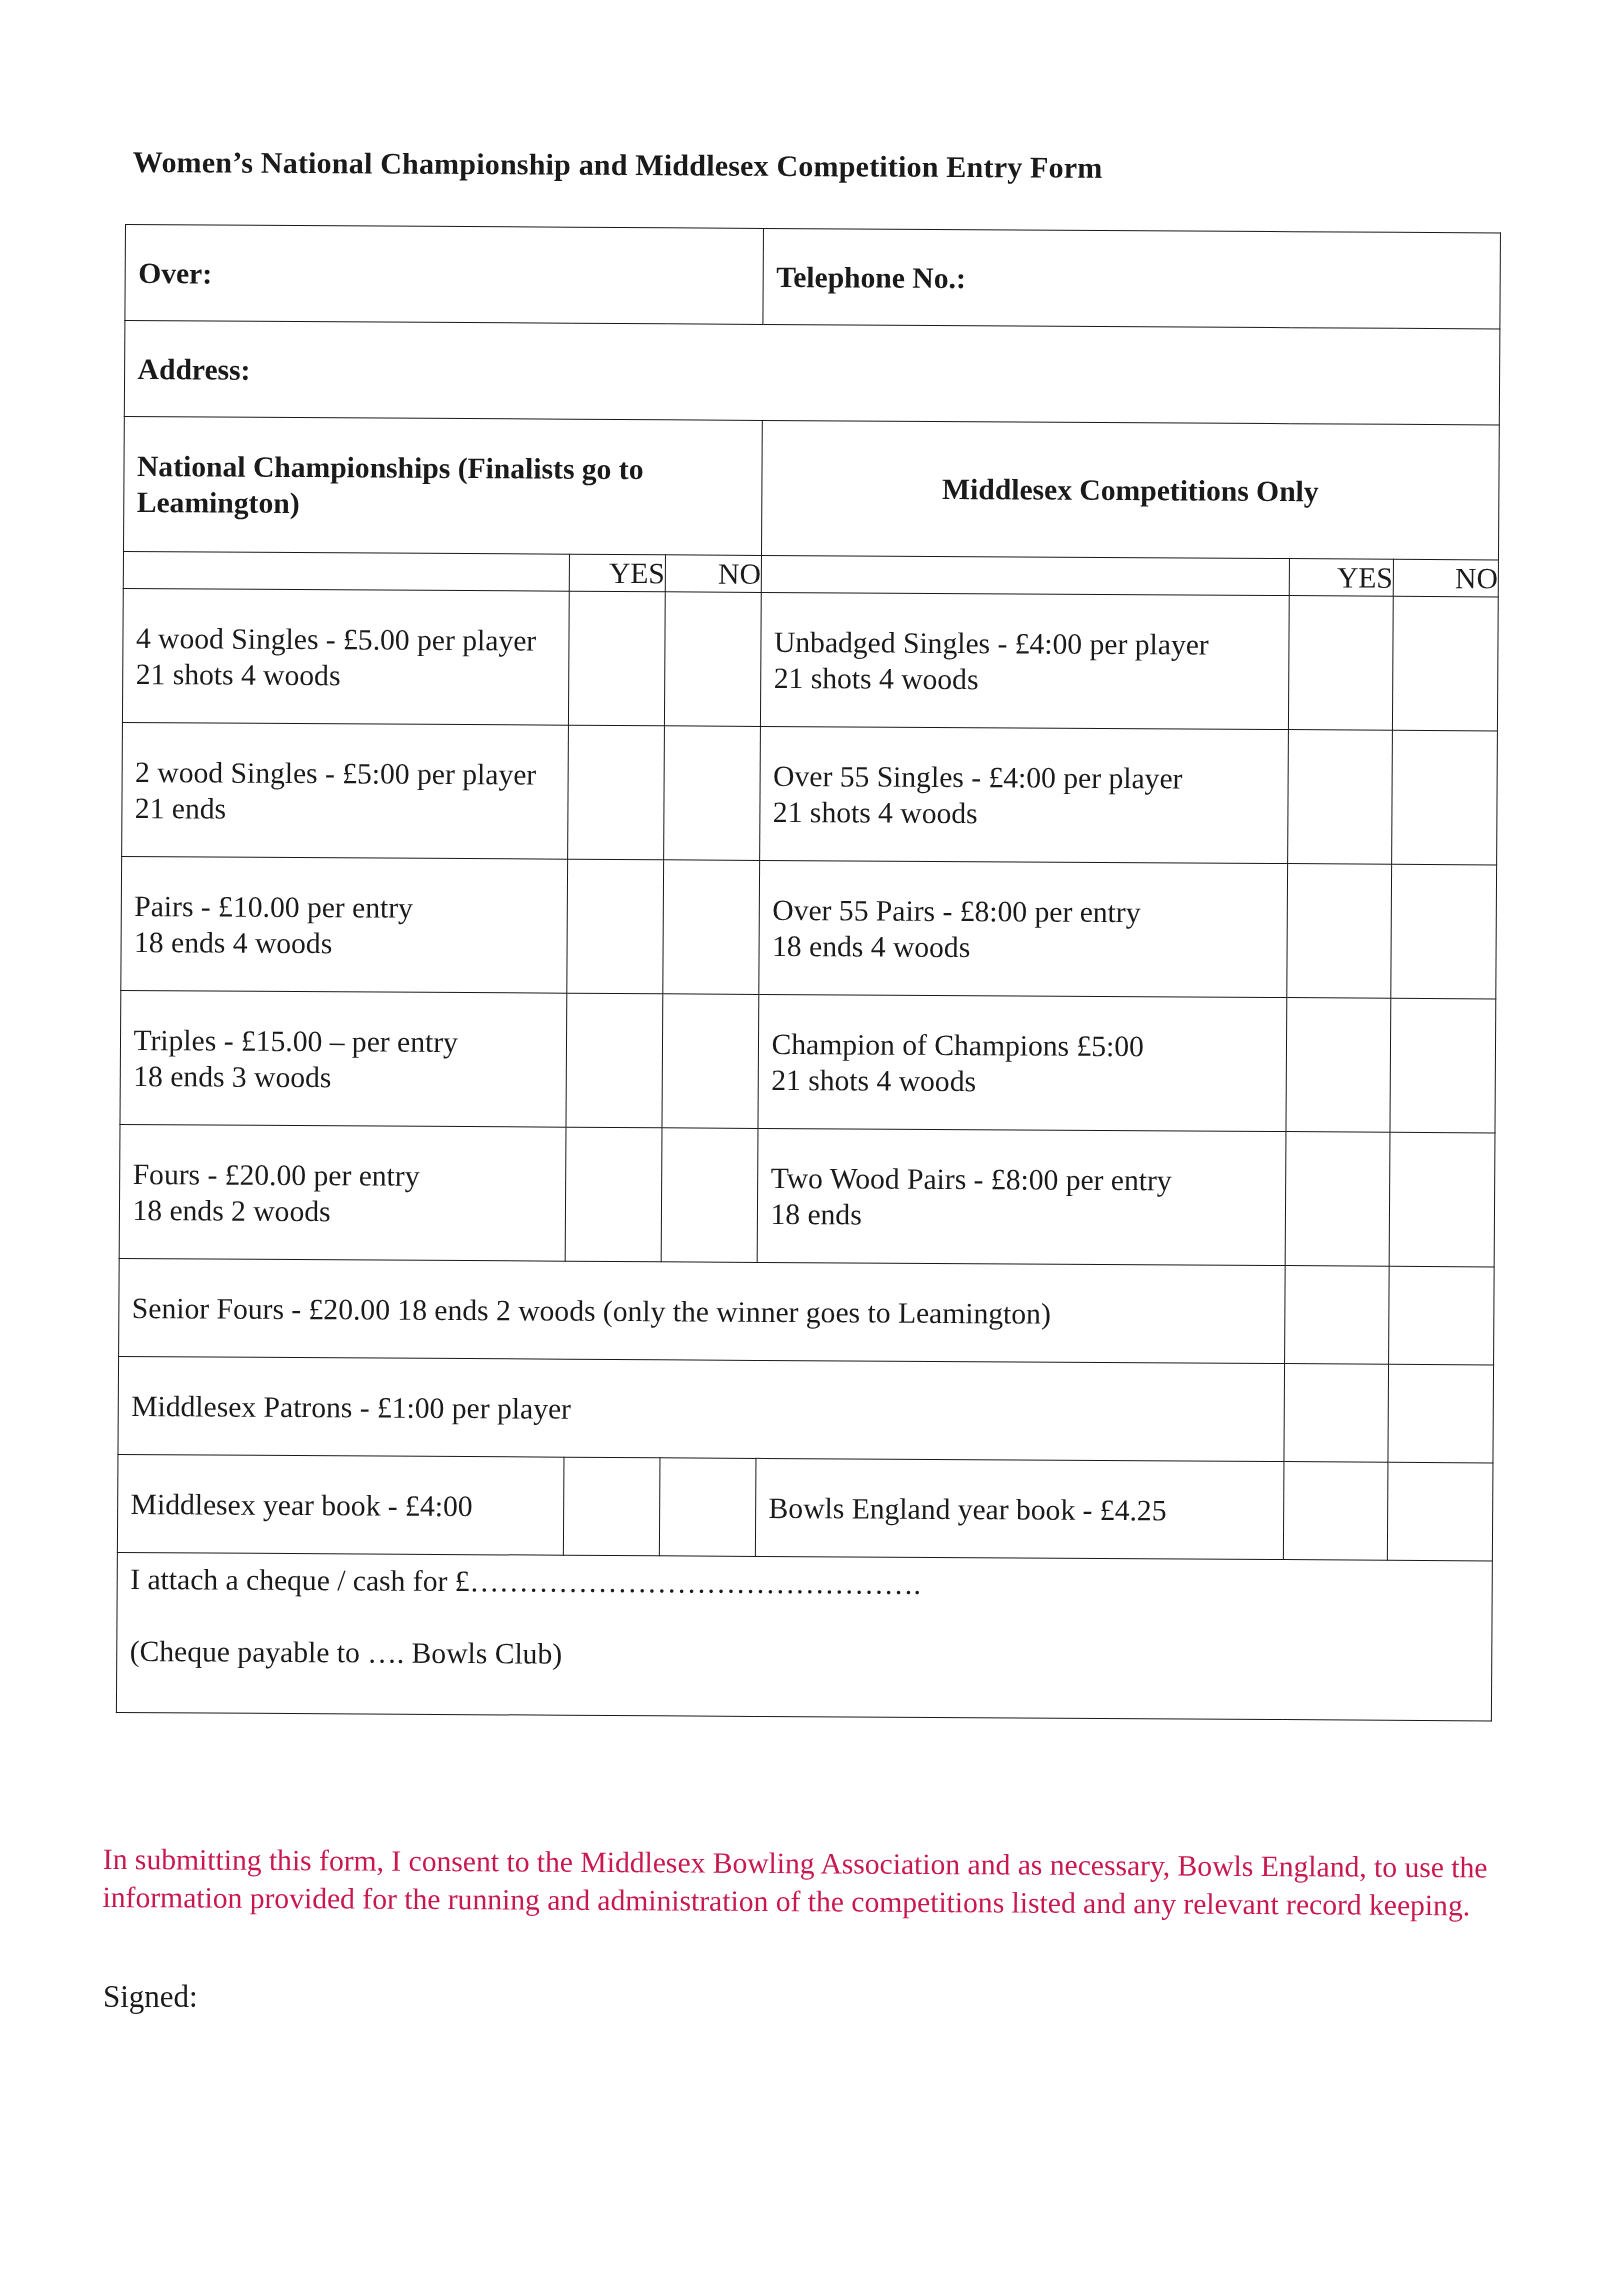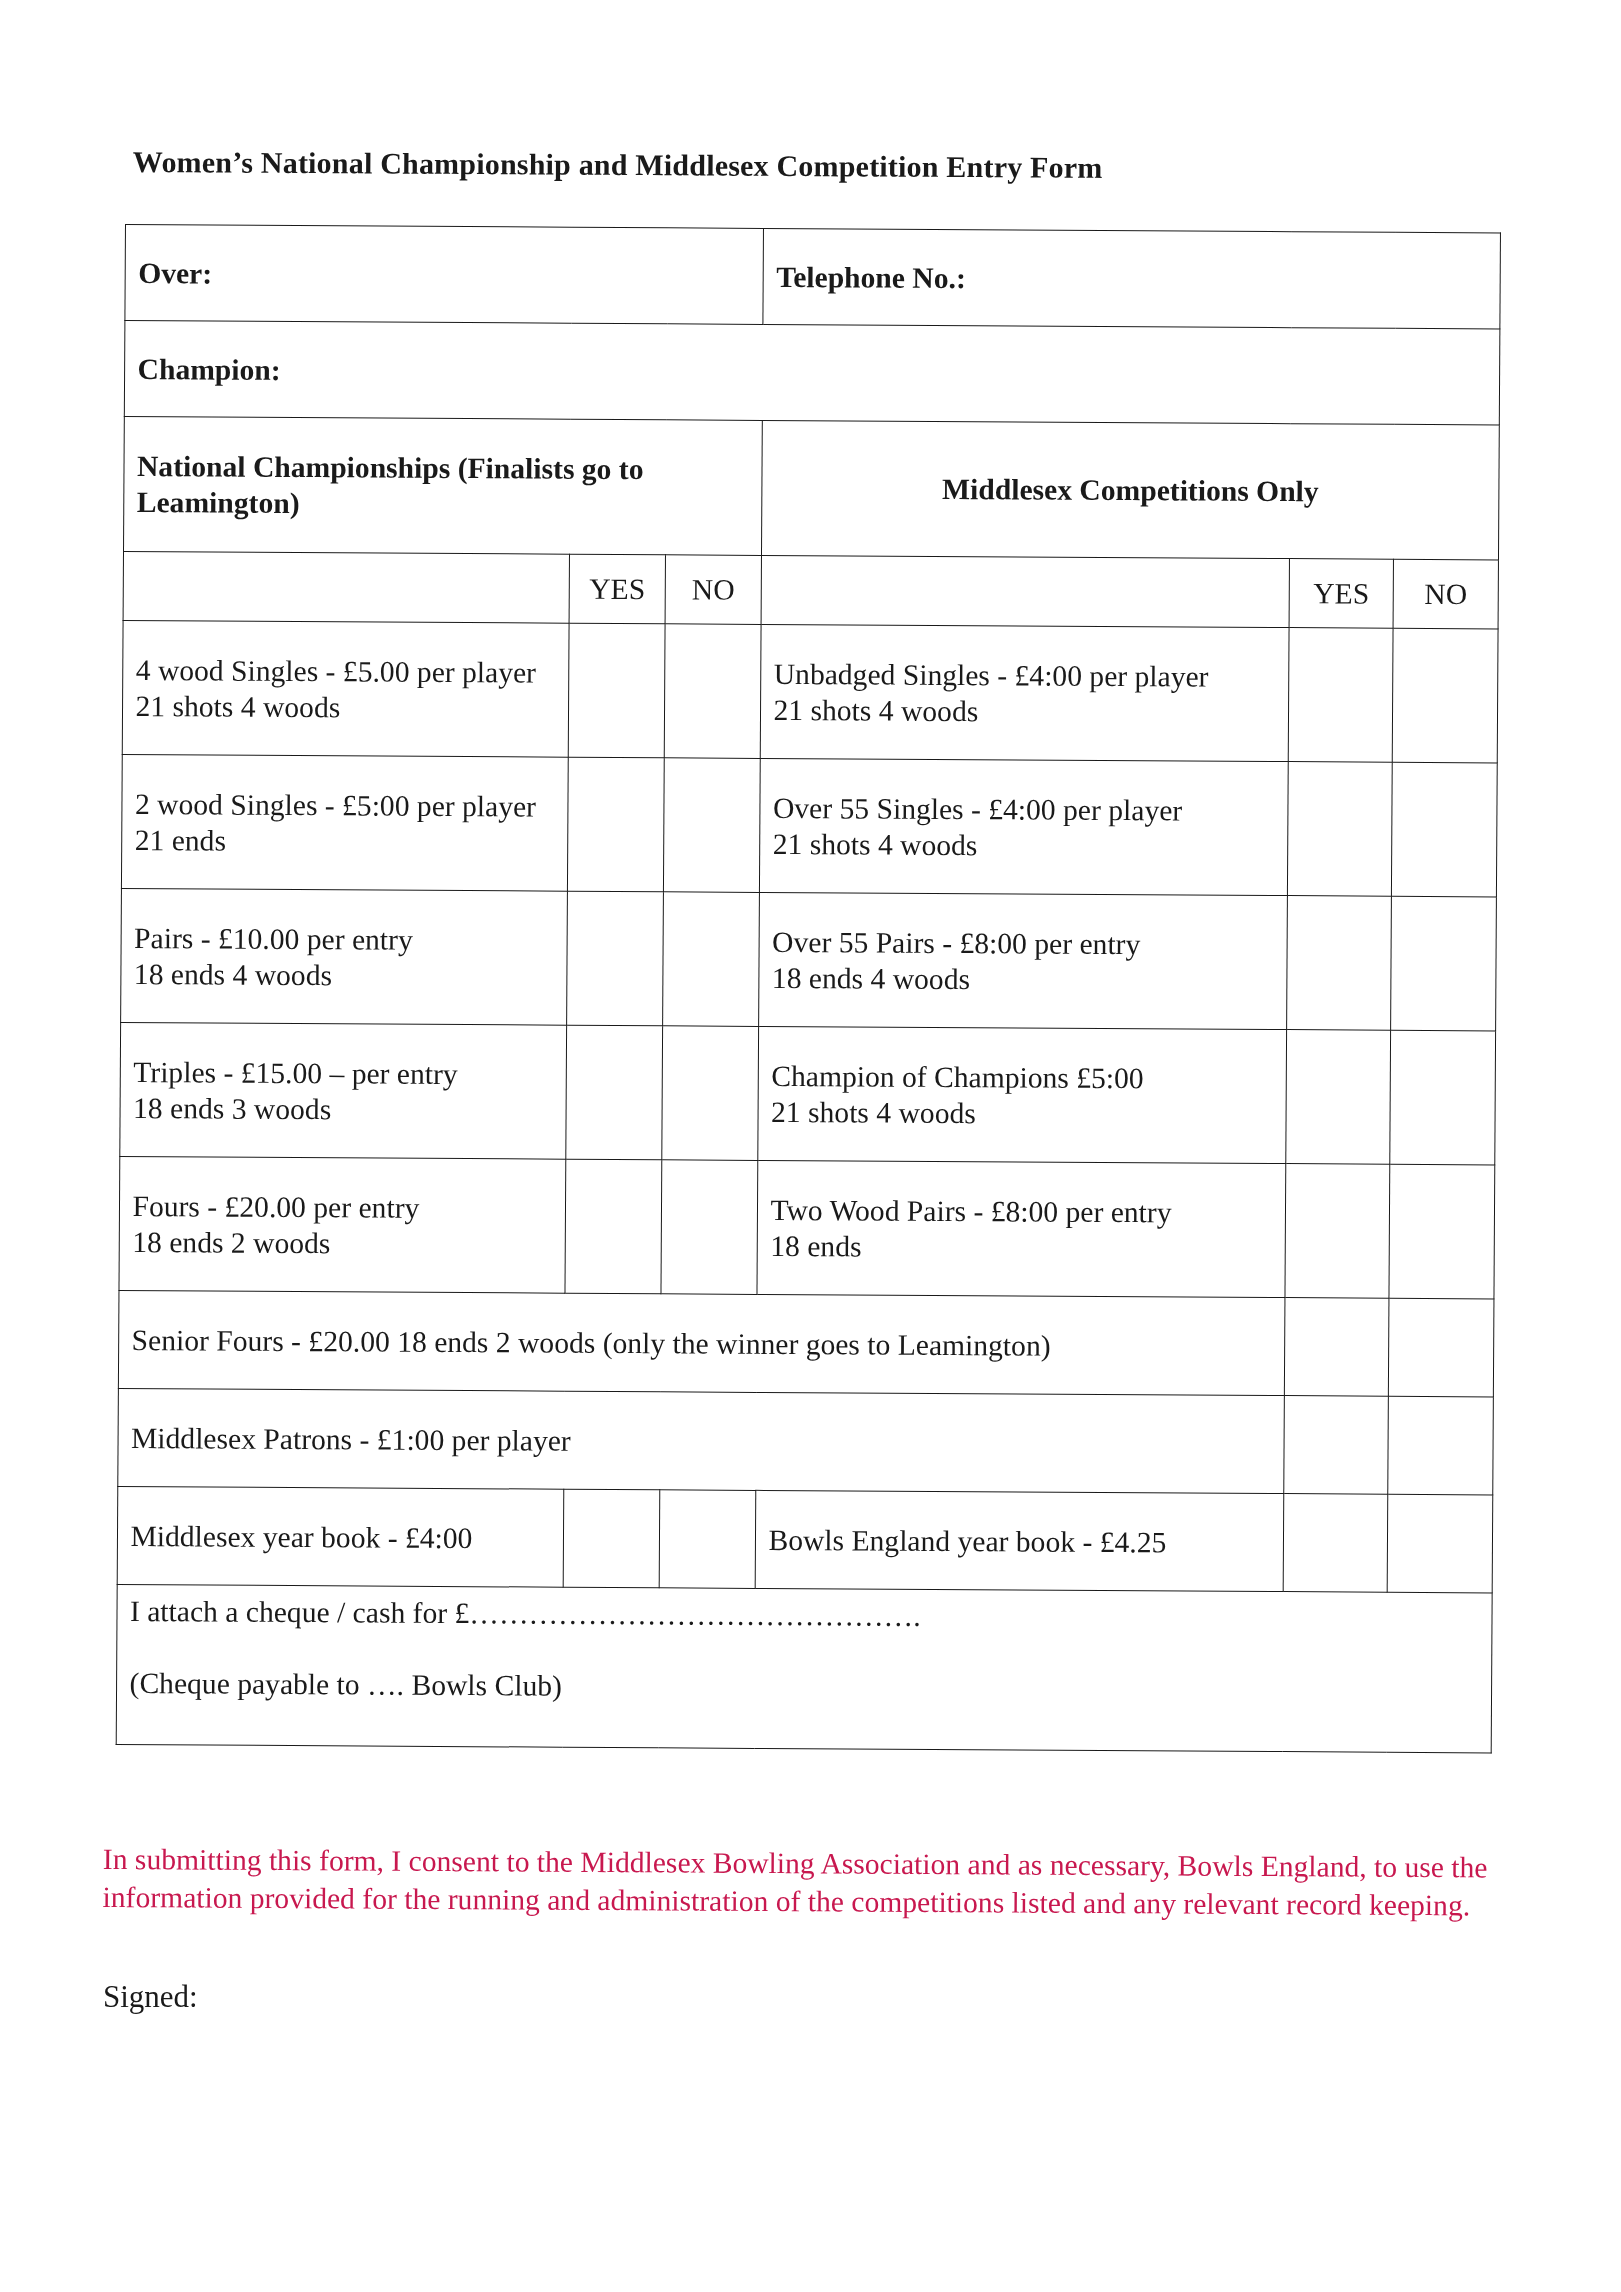--- a/index.html
+++ b/index.html
@@ -18,21 +18,21 @@
   }
   table.grid {
     border-collapse: collapse; width: 100%; table-layout: fixed;
   }
   table.grid td {
     border: 1.8px solid #1a1a1a; vertical-align: middle;
     padding: 0 12.5px; font-size: 29.6px; line-height: 36px;
   }
   .lbl { font-weight: bold; }
   .hdr { font-weight: bold; font-size: 29.6px; }
-  .yn { text-align: center; font-size: 29.6px; padding: 16px !important; }
+  .yn { text-align: right; font-size: 29.6px; padding: 0 !important; }
   .box { padding: 0 !important; }
   .event-name { display: block; }
   .event-detail { display: block; }
   .r-name td { height: 95px; }
   .r-addr td { height: 95px; }
   .r-sect td { height: 134px; vertical-align: top; padding-top: 25px; }
   .r-yn td { height: 32px; line-height: 30px; }
   .r-ev td { height: 133px; }
   .r-full td { height: 97px; }
   .r-pay td { height: 159px; vertical-align: top; padding-top: 12.5px; }
@@ -67,21 +67,21 @@
       <td colspan="3">
         <span class="lbl">Over:</span>
       </td>
       <td colspan="3">
         <span class="lbl">Telephone No.:</span>
       </td>
     </tr>
 
     <tr class="r-addr">
       <td colspan="6">
-        <span class="lbl">Champion:</span>
+        <span class="lbl">Address:</span>
       </td>
     </tr>
 
     <tr class="r-sect">
       <td colspan="3">
         <span class="hdr">National Championships  (Finalists go to Leamington)</span>
       </td>
       <td colspan="3" style="text-align:center;">
         <span class="hdr">Middlesex Competitions Only</span>
       </td>

